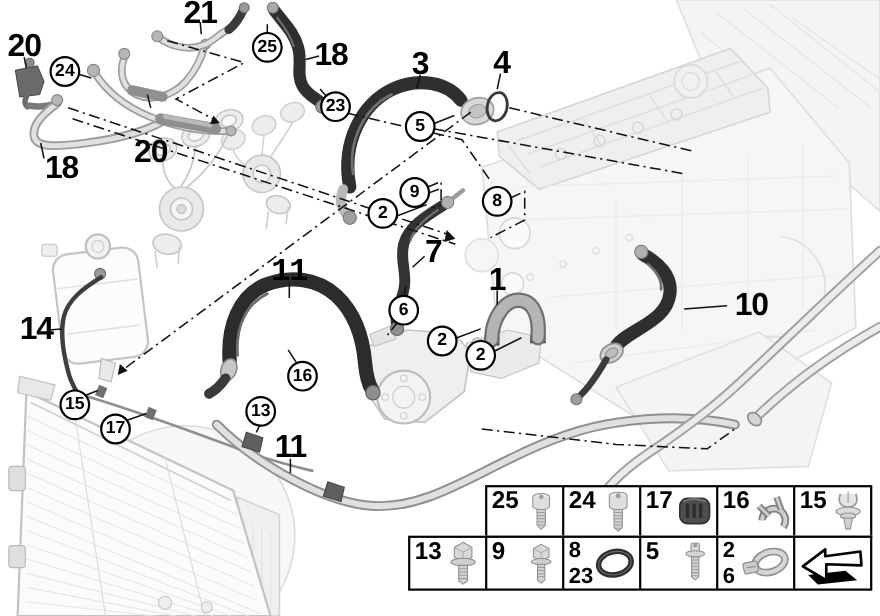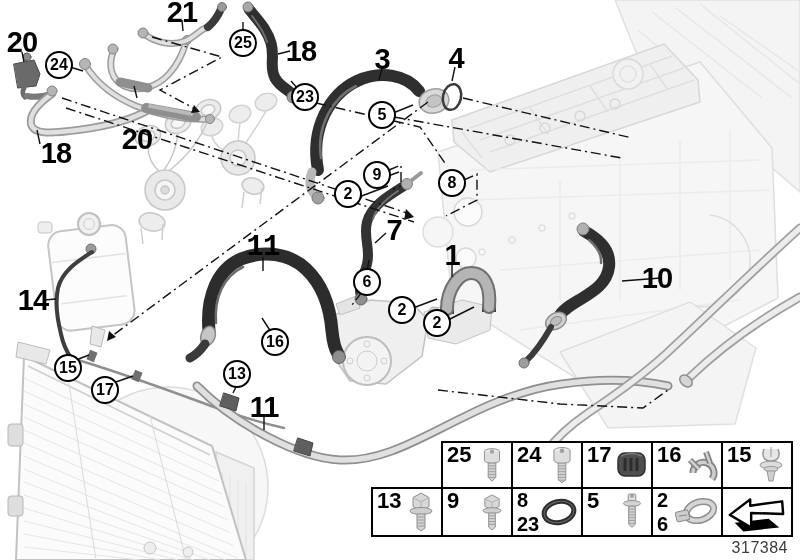--- a/index.html
+++ b/index.html
@@ -236,21 +236,21 @@
       <div class="co-plain" style="left: 182px; top: 12px;">21</div>
       <div class="co-plain" style="left: 301px; top: 51px;">18</div>
       <div class="co-plain" style="left: 382px; top: 59px;">3</div>
       <div class="co-plain" style="left: 456px; top: 58px;">4</div>
       <div class="co-plain" style="left: 137px; top: 107px; margin-top: 32px;">20</div>
       <div class="co-plain" style="left: 56px; top: 153px;">18</div>
       <div class="co-plain" style="left: 33px; top: 300px;">14</div>
       <div class="co-plain" style="left: 263px; top: 247px; font-family: Liberation Mono, monospace;">11</div>
       <div class="co-plain" style="left: 394px; top: 230px;">7</div>
       <div class="co-plain" style="left: 452px; top: 255px;">1</div>
-      <div class="co-plain" style="left: 657px; top: 278px;">10</div>
+      <div class="co-plain" style="left: 683px; top: 278px;">10</div>
       <div class="co-plain" style="left: 264px; top: 407px;">11</div>
       <div class="co-circle" style="left: 59px; top: 65px;">24</div>
       <div class="co-circle" style="left: 243px; top: 43px;">25</div>
       <div class="co-circle" style="left: 305px; top: 97px;">23</div>
       <div class="co-circle" style="left: 382px; top: 115px;">5</div>
       <div class="co-circle" style="left: 377px; top: 175px;">9</div>
       <div class="co-circle" style="left: 452px; top: 183px;">8</div>
       <div class="co-circle" style="left: 348px; top: 194px;">2</div>
       <div class="co-circle" style="left: 367px; top: 282px;">6</div>
       <div class="co-circle" style="left: 402px; top: 310px;">2</div>
@@ -363,14 +363,13 @@
       </svg>
     </div>
     <div class="legend-cell arrow-cell">
       <svg class="cell-icon" width="62" height="44" viewBox="0 0 64 44">
         <path d="M10,33 L45,29 L56,38 L19,42 Z" fill="#000"></path>
         <path d="M5,25 L26,9 L26,15.5 L59,11 L60,24 L27,23 L27,38 Z" fill="#fff" stroke="#000" stroke-width="2.5" stroke-linejoin="round"></path>
       </svg>
     </div>
   </div>
 
-  <div id="part-number">317384</div>
 </div>
 
 </body></html>

